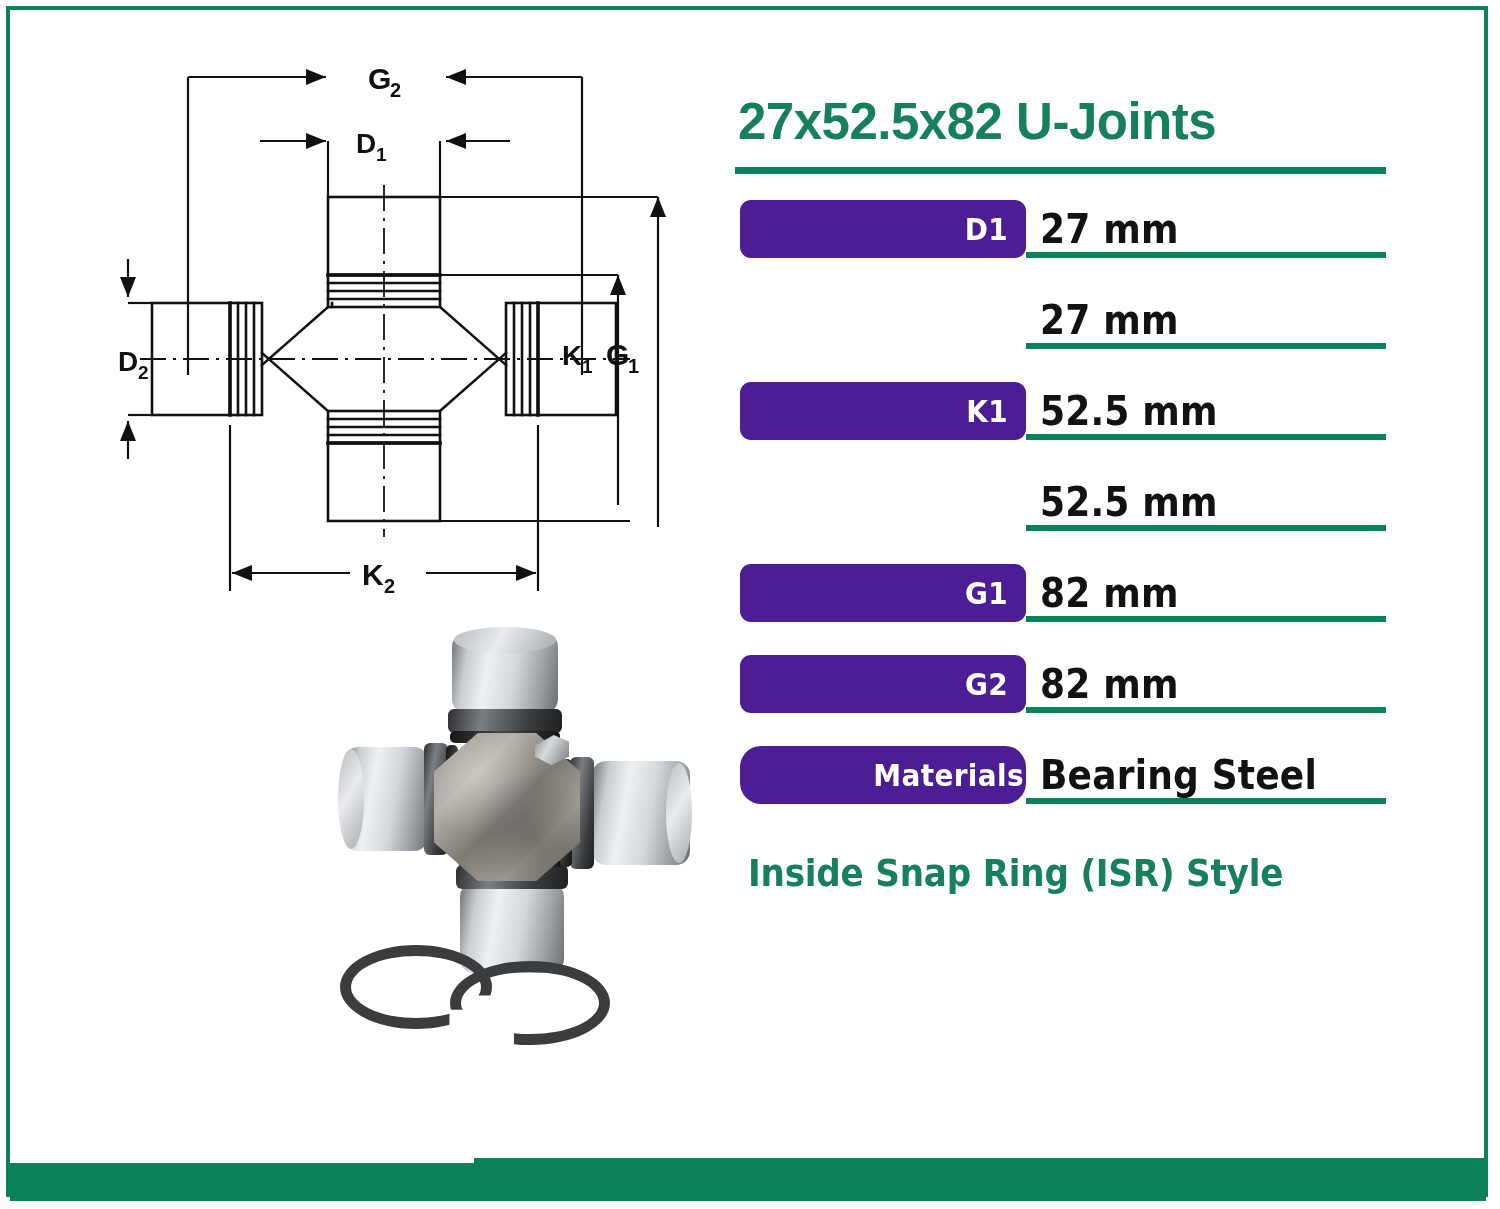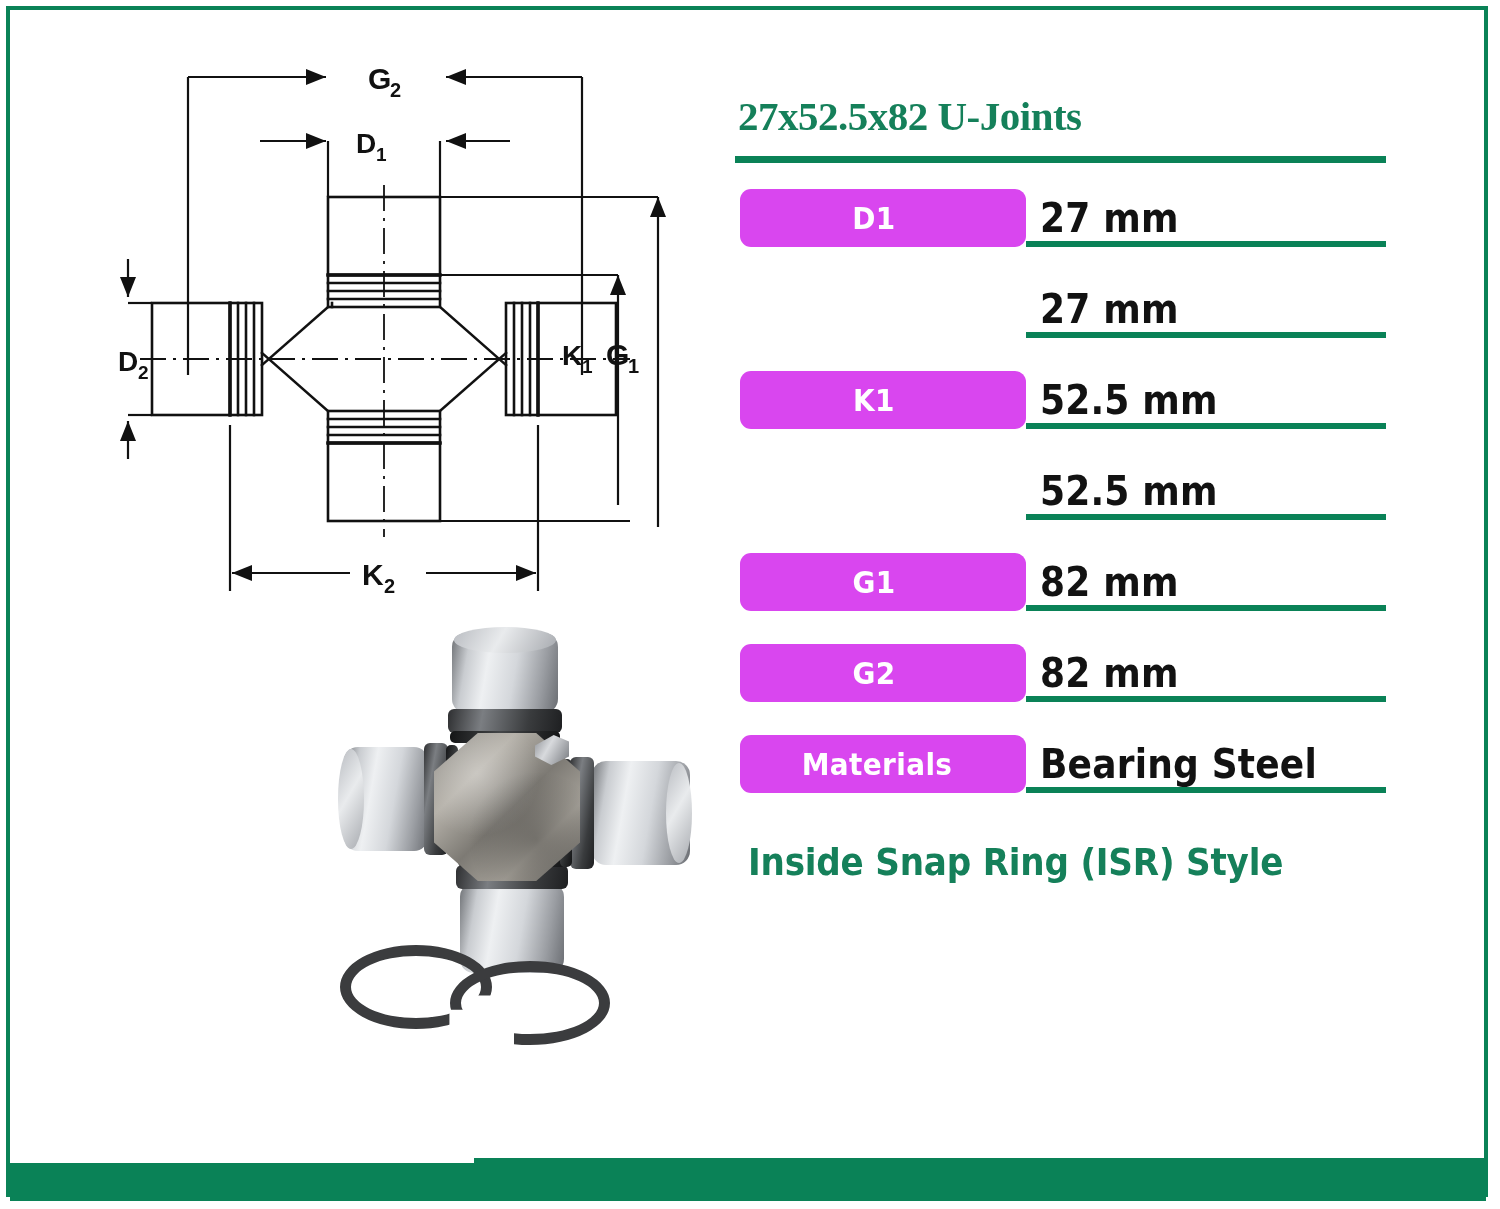--- a/index.html
+++ b/index.html
@@ -45,22 +45,22 @@
     left:330px;top:615px;
     width:400px;height:460px;
   }
   
   #spec-column{
     position:absolute;
     left:735px;top:95px;
     width:655px;
   }
   #product-title{
-    font-family:Liberation Serif, serif;
-    font-size:41px;
+    font-family:Liberation Sans, sans-serif;
+    font-size:51px;
     font-weight:bold;
     color:#15805a;
     letter-spacing:-0.5px;
     line-height:1.05;
     white-space:nowrap;
     margin:0 0 0 3px;
   }
   #title-rule{
     margin-top:18px;
     width:651px;height:7px;
@@ -70,29 +70,29 @@
     margin-top:26px;
   }
   .spec-row{
     position:relative;
     height:91px;
   }
   .spec-pill{
     position:absolute;
     left:5px;top:0;
     width:286px;height:58px;
-    background:#d946ef;
+    background:#4c1d95;
     border-radius:11px;
     display:flex;
     align-items:center;
-    justify-content:center;
+    justify-content:flex-end;
     box-sizing:border-box;
     padding-right:18px;
   }
-  .spec-pill.materials{padding-right:12px;}
+  .spec-pill.materials{padding-right:2px;border-radius:21px;}
   .spec-label{
     font-family:"DejaVu Sans Condensed","Liberation Sans", sans-serif;
     font-size:31px;
     font-weight:bold;
     color:#ffffff;
     letter-spacing:0.4px;
     white-space:nowrap;
   }
   .spec-value{
     position:absolute;

